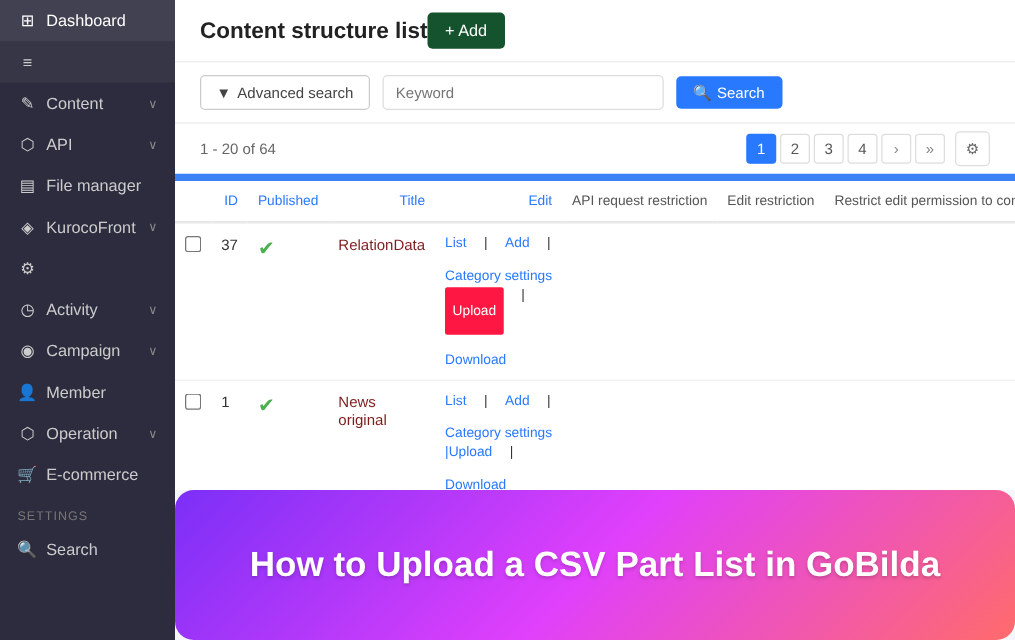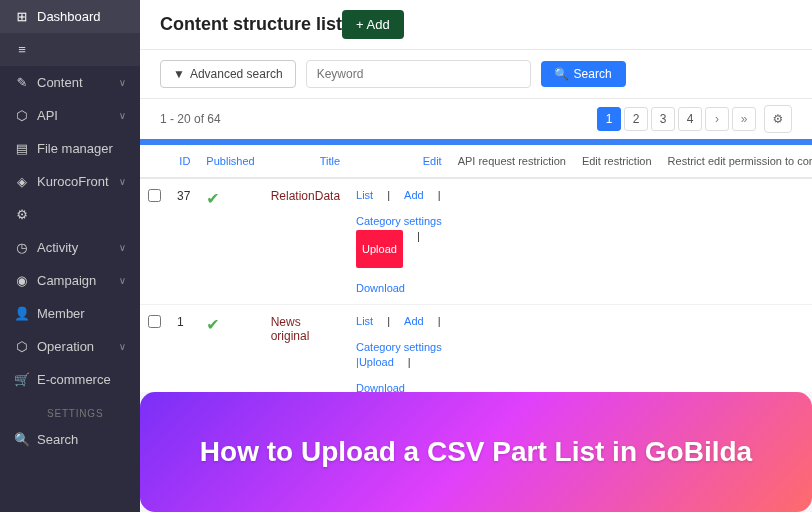--- a/index.html
+++ b/index.html
@@ -5,21 +5,21 @@
     * { box-sizing: border-box; margin: 0; padding: 0; }
     body { font-family: -apple-system, BlinkMacSystemFont, 'Segoe UI', sans-serif; font-size: 13px; background: #f5f6fa; display: flex; width: 812px; height: 512px; overflow: hidden; }
 
     
     .sidebar { width: 140px; min-width: 140px; background: #2c2c3e; color: #ccc; height: 512px; overflow-y: auto; display: flex; flex-direction: column; }
     .sidebar-item { display: flex; align-items: center; gap: 7px; padding: 9px 14px; cursor: pointer; font-size: 13px; color: #ccc; }
     .sidebar-item.active { background: rgba(255,255,255,0.10); color: #fff; }
     .sidebar-item .icon { width: 16px; text-align: center; font-size: 13px; }
     .sidebar-item .label { flex: 1; }
     .sidebar-item .chevron { font-size: 10px; color: #888; }
-    .sidebar-section { padding: 8px 14px 4px; font-size: 10px; color: #777; letter-spacing: 0.08em; text-transform: uppercase; margin-top: 4px; margin-left: 33px; }
+    .sidebar-section { padding: 8px 14px 4px; font-size: 10px; color: #777; letter-spacing: 0.08em; text-transform: uppercase; margin-top: 4px; }
     .sidebar-highlight { background: rgba(255,255,255,0.05); }
 
     
     .main { flex: 1; display: flex; flex-direction: column; height: 512px; overflow: hidden; }
 
     
     .topbar { background: #fff; border-bottom: 1px solid #e8e8e8; padding: 10px 20px; display: flex; align-items: center; justify-content: flex-start; }
     .topbar-title { font-size: 18px; font-weight: 600; color: #222; }
     .btn-add { background: #14532d; color: #fff; border: none; border-radius: 4px; padding: 7px 14px; font-size: 13px; cursor: pointer; display: flex; align-items: center; gap: 4px; }
 

